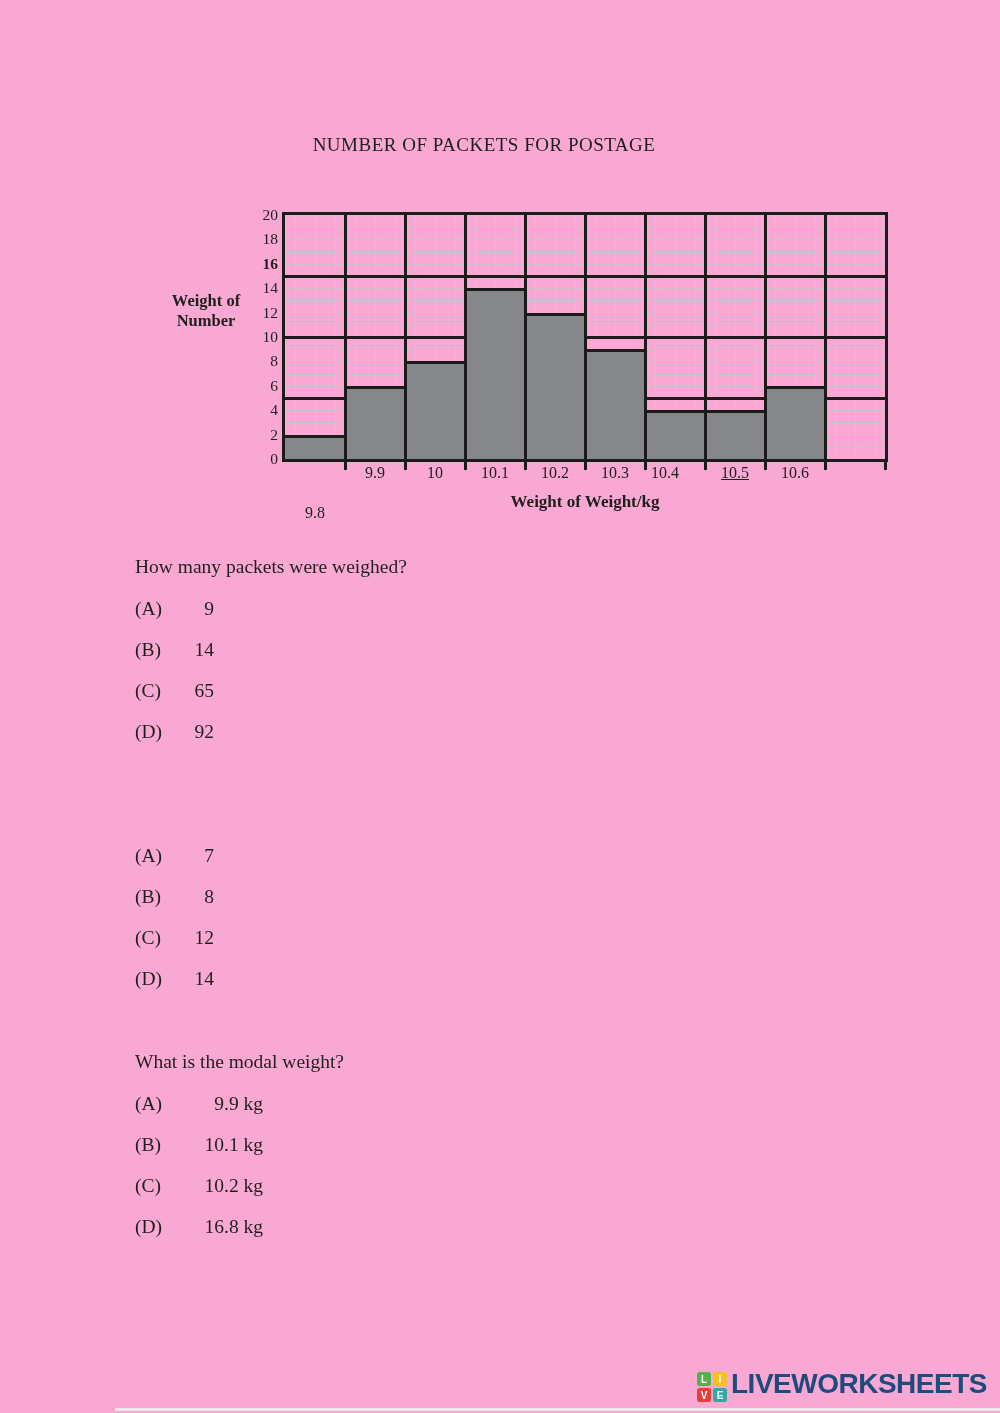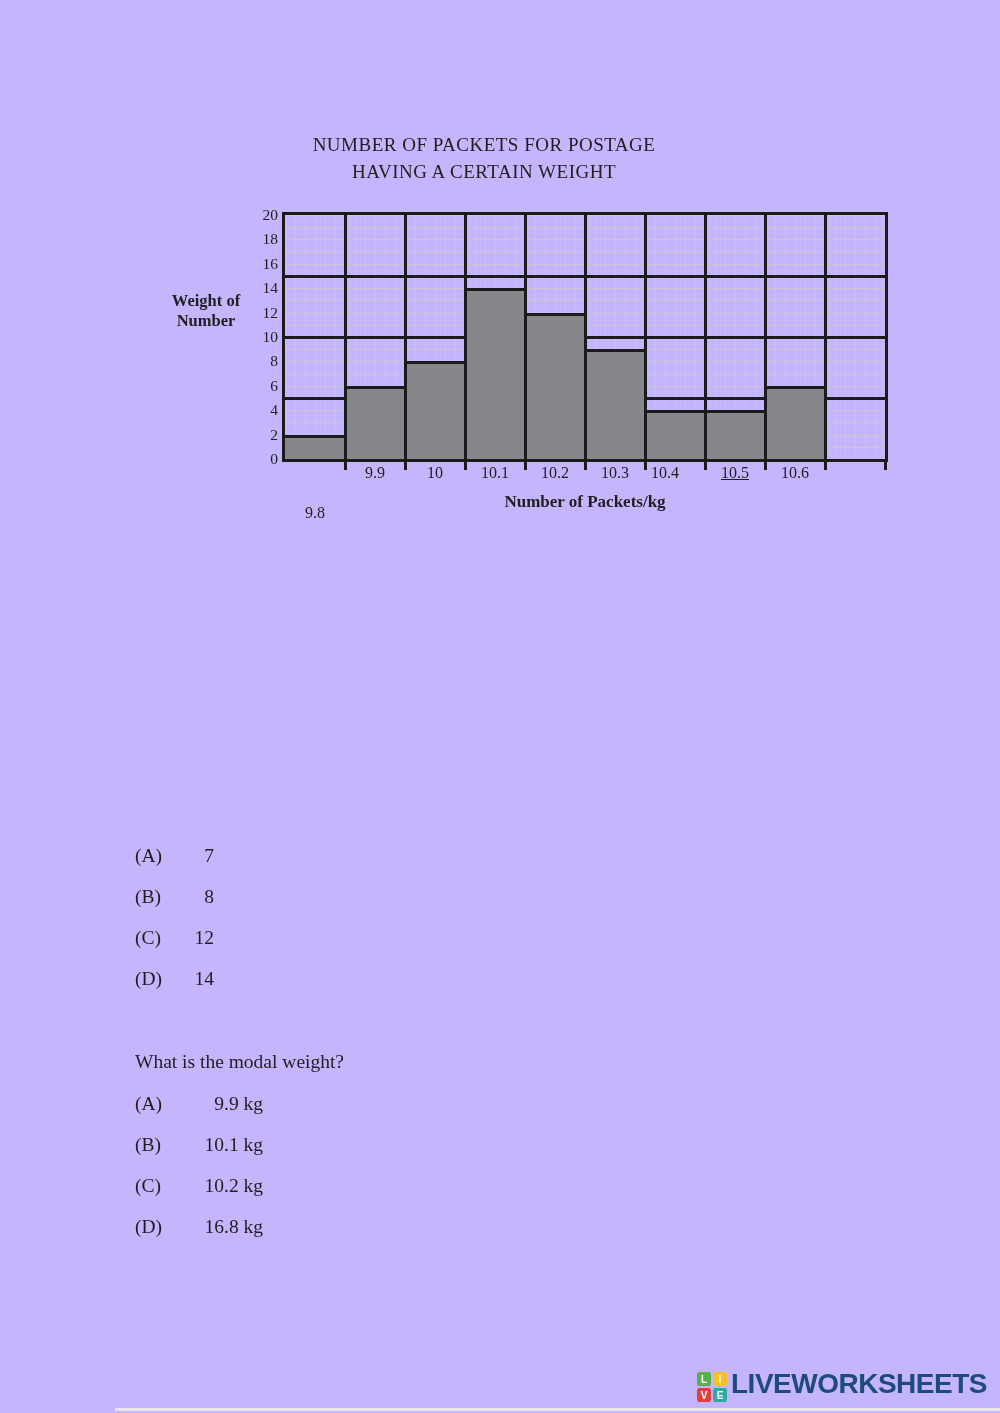--- a/index.html
+++ b/index.html
@@ -1,16 +1,16 @@
 <!DOCTYPE html>
 <html><head>
 <meta charset="utf-8">
 <style>
   html,body{margin:0;padding:0;background:#fff;}
-  #page{position:relative;width:1000px;height:1413px;background:#c4b5fd;overflow:hidden;
+  #page{position:relative;width:1000px;height:1413px;background:#f9a8d4;overflow:hidden;
         font-family:"Liberation Serif", serif;color:#1f1f1f;}
 
   
   .chart-title{position:absolute;left:234px;top:131px;width:500px;text-align:center;
                font-size:19px;line-height:27px;letter-spacing:0.5px;}
   .y-axis-title{position:absolute;left:150px;top:291px;width:112px;text-align:center;
                 font-weight:bold;font-size:16.5px;line-height:20px;}
   #plot{position:absolute;left:282px;top:212px;width:600px;height:244px;
         border:3px solid #1b1b1b;
         background-image:
@@ -45,21 +45,20 @@
   #logo-text{font:bold 28px "Liberation Sans", sans-serif;letter-spacing:-0.5px;line-height:30px;}
   #bottom-line{position:absolute;left:115px;top:1408px;width:885px;height:3px;background:#e9e9e9;}
 </style>
 </head>
 <body>
 
 <div id="page">
 
   <div class="chart-title">
     <div>NUMBER OF PACKETS FOR POSTAGE</div>
-    <div>HAVING A CERTAIN WEIGHT</div>
   </div>
 
   <div class="y-axis-title">
     <div>Weight of</div>
     <div>Number</div>
   </div>
 
   <div id="plot">
       <div class="hline" style="top: 181.5px;"></div>
       <div class="hline" style="top: 120.5px;"></div>
@@ -77,22 +76,37 @@
       <div class="vline" style="left: 118.5px; background: rgb(27, 27, 27);"></div>
       <div class="vline" style="left: 178.5px; background: rgb(27, 27, 27);"></div>
       <div class="vline" style="left: 238.5px; background: rgb(27, 27, 27);"></div>
       <div class="vline" style="left: 298.5px; background: rgb(27, 27, 27);"></div>
       <div class="vline" style="left: 358.5px; background: rgb(27, 27, 27);"></div>
       <div class="vline" style="left: 418.5px; background: rgb(27, 27, 27);"></div>
       <div class="vline" style="left: 478.5px; background: rgb(27, 27, 27);"></div>
       <div class="vline" style="left: 538.5px; background: rgb(27, 27, 27);"></div>
     </div>
 
-  <div class="x-axis-title">Number of Packets/kg</div>
+  <div class="x-axis-title">Weight of Weight/kg</div>
 
+  <div class="question q1">
+    <div class="q-text">How many packets were weighed?</div>
+    <div class="opt o1">
+      <span class="opt-letter">(A)</span><span class="opt-val">9</span>
+    </div>
+    <div class="opt o2">
+      <span class="opt-letter">(B)</span><span class="opt-val">14</span>
+    </div>
+    <div class="opt o3">
+      <span class="opt-letter">(C)</span><span class="opt-val">65</span>
+    </div>
+    <div class="opt o4">
+      <span class="opt-letter">(D)</span><span class="opt-val">92</span>
+    </div>
+  </div>
 
   <div class="question q2">
     <div class="opt o1">
       <span class="opt-letter">(A)</span><span class="opt-val">7</span>
     </div>
     <div class="opt o2">
       <span class="opt-letter">(B)</span><span class="opt-val">8</span>
     </div>
     <div class="opt o3">
       <span class="opt-letter">(C)</span><span class="opt-val">12</span>
@@ -124,21 +138,21 @@
         <span class="tile" style="background: rgb(245, 192, 40);">I</span>
         <span class="tile" style="background: rgb(226, 64, 58);">V</span>
         <span class="tile" style="background: rgb(47, 169, 162);">E</span>
       </div>
     <div id="logo-text" style="color: rgb(29, 75, 124);">LIVEWORKSHEETS</div>
   </div>
 
   <div id="bottom-line"></div>
 <div class="ytick" style="top: 205px;">20</div>
     <div class="ytick" style="top: 229.4px;">18</div>
-    <div class="ytick" style="top: 253.8px;">16</div>
+    <div class="ytick" style="top: 253.8px; font-weight: bold;">16</div>
     <div class="ytick" style="top: 278.2px;">14</div>
     <div class="ytick" style="top: 302.6px;">12</div>
     <div class="ytick" style="top: 327px;">10</div>
     <div class="ytick" style="top: 351.4px;">8</div>
     <div class="ytick" style="top: 375.8px;">6</div>
     <div class="ytick" style="top: 400.2px;">4</div>
     <div class="ytick" style="top: 424.6px;">2</div>
     <div class="ytick" style="top: 449px;">0</div>
     <div class="xtick" style="left: 285px; width: 60px; margin-top: 40px;">9.8</div>
     <div class="xtick" style="left: 345px; width: 60px;">9.9</div>

